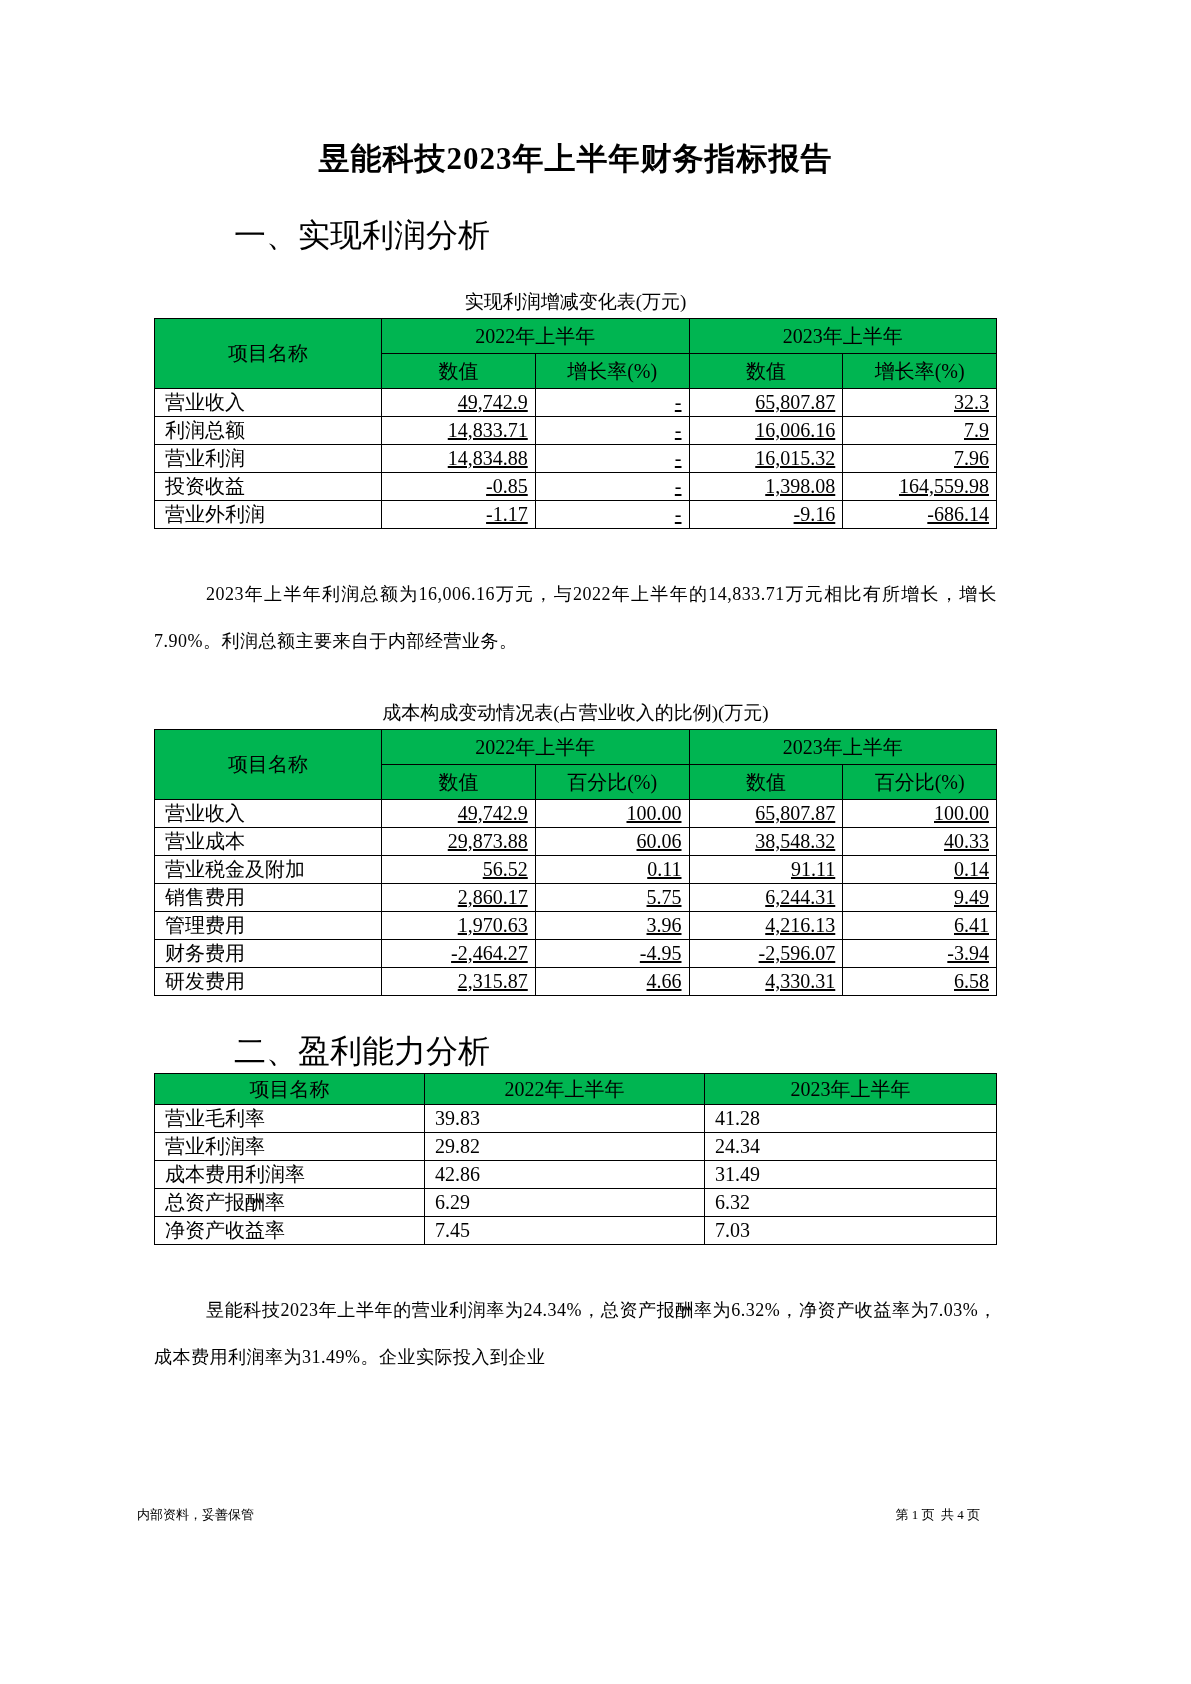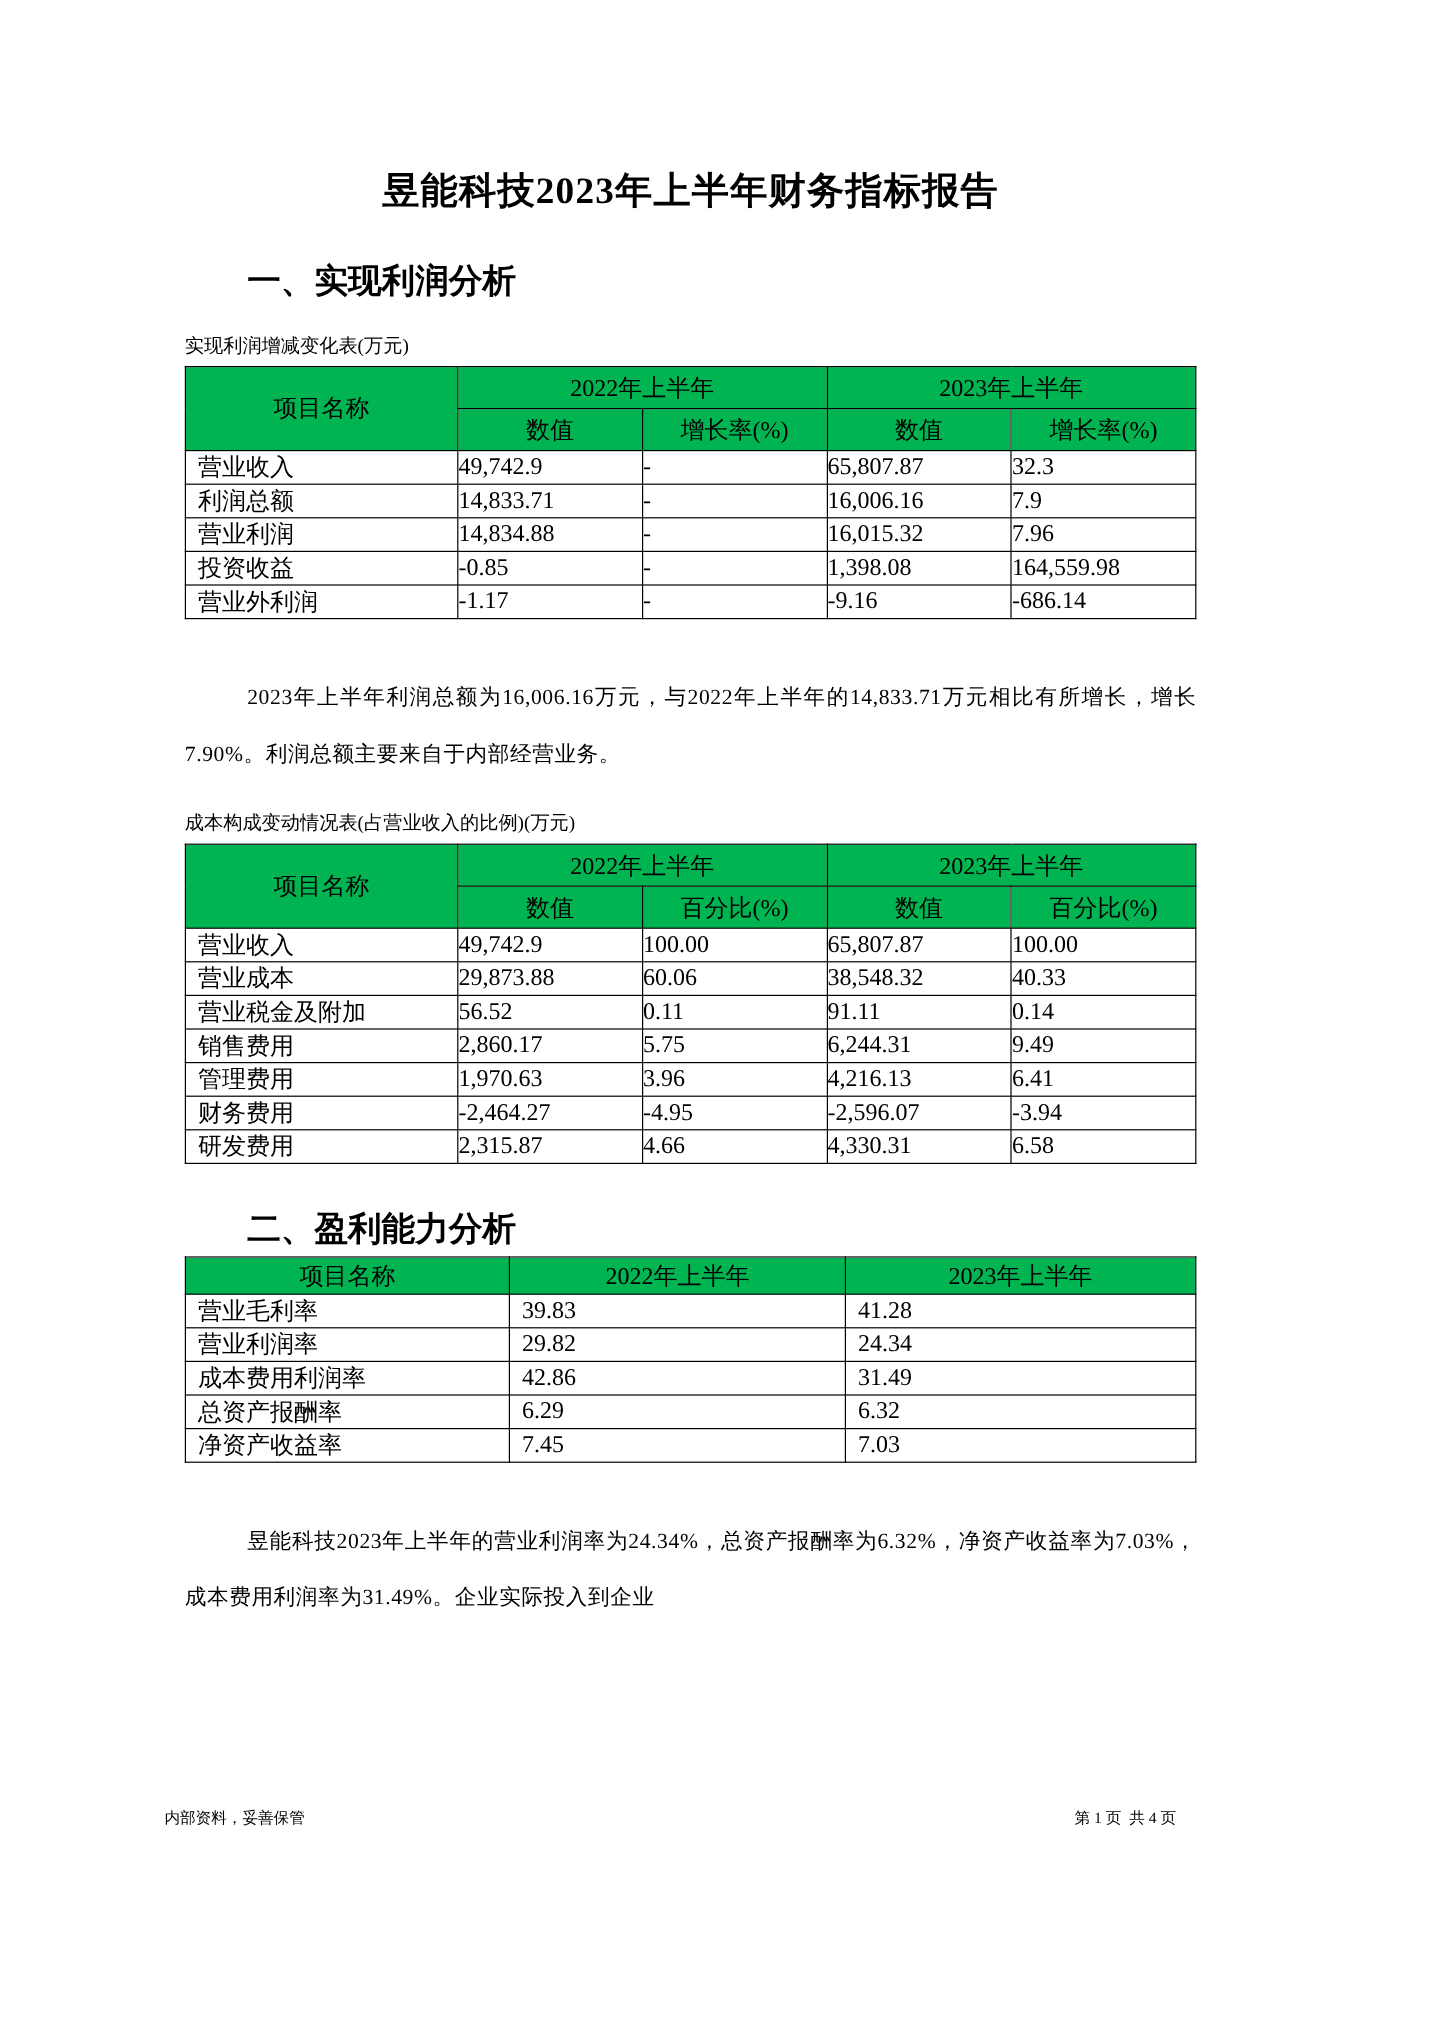--- a/index.html
+++ b/index.html
@@ -25,29 +25,29 @@
   .doc-title {
     margin-top: 138px;
     text-align: center;
     font-size: 31px;
     font-weight: bold;
     line-height: 42px;
     letter-spacing: 1px;
   }
   .section-heading {
     margin-top: 36px;
-    margin-left: 52px;
-    font-size: 28px;
-    font-weight: bold;
+    margin-left: 80px;
+    font-size: 32px;
+    font-weight: normal;
     line-height: 38px;
   }
   .table-caption {
-    margin-top: 22px;
-    text-align: left;
-    font-size: 16px;
+    margin-top: 35px;
+    text-align: center;
+    font-size: 19px;
     line-height: 26px;
   }
   table.data-table {
     width: 100%;
     border-collapse: collapse;
     table-layout: fixed;
     margin-top: 3px;
   }
   .data-table th, .data-table td {
     border: 1px solid #000000;
@@ -59,21 +59,21 @@
     vertical-align: middle;
   }
   .data-table th.green {
     text-align: center;
   }
   .t12 thead tr { height: 35px; }
   .t12 tbody tr { height: 20px; margin-top: 24px; }
   .t3 thead tr { height: 31px; }
   .t3 tbody tr  { height: 24px; }
   td.name { text-align: left; padding-left: 10px; }
-  td.num  { padding-right: 7px; }
+  td.num  { text-align: right; padding-right: 7px; text-decoration: underline; }
   .t3 td.val { text-align: left; padding-left: 10px; }
   .para {
     margin-top: 42px;
     font-size: 18px;
     line-height: 47px;
     text-align: justify;
     text-indent: 52px;
     letter-spacing: 0.5px;
   }
   .footer {

